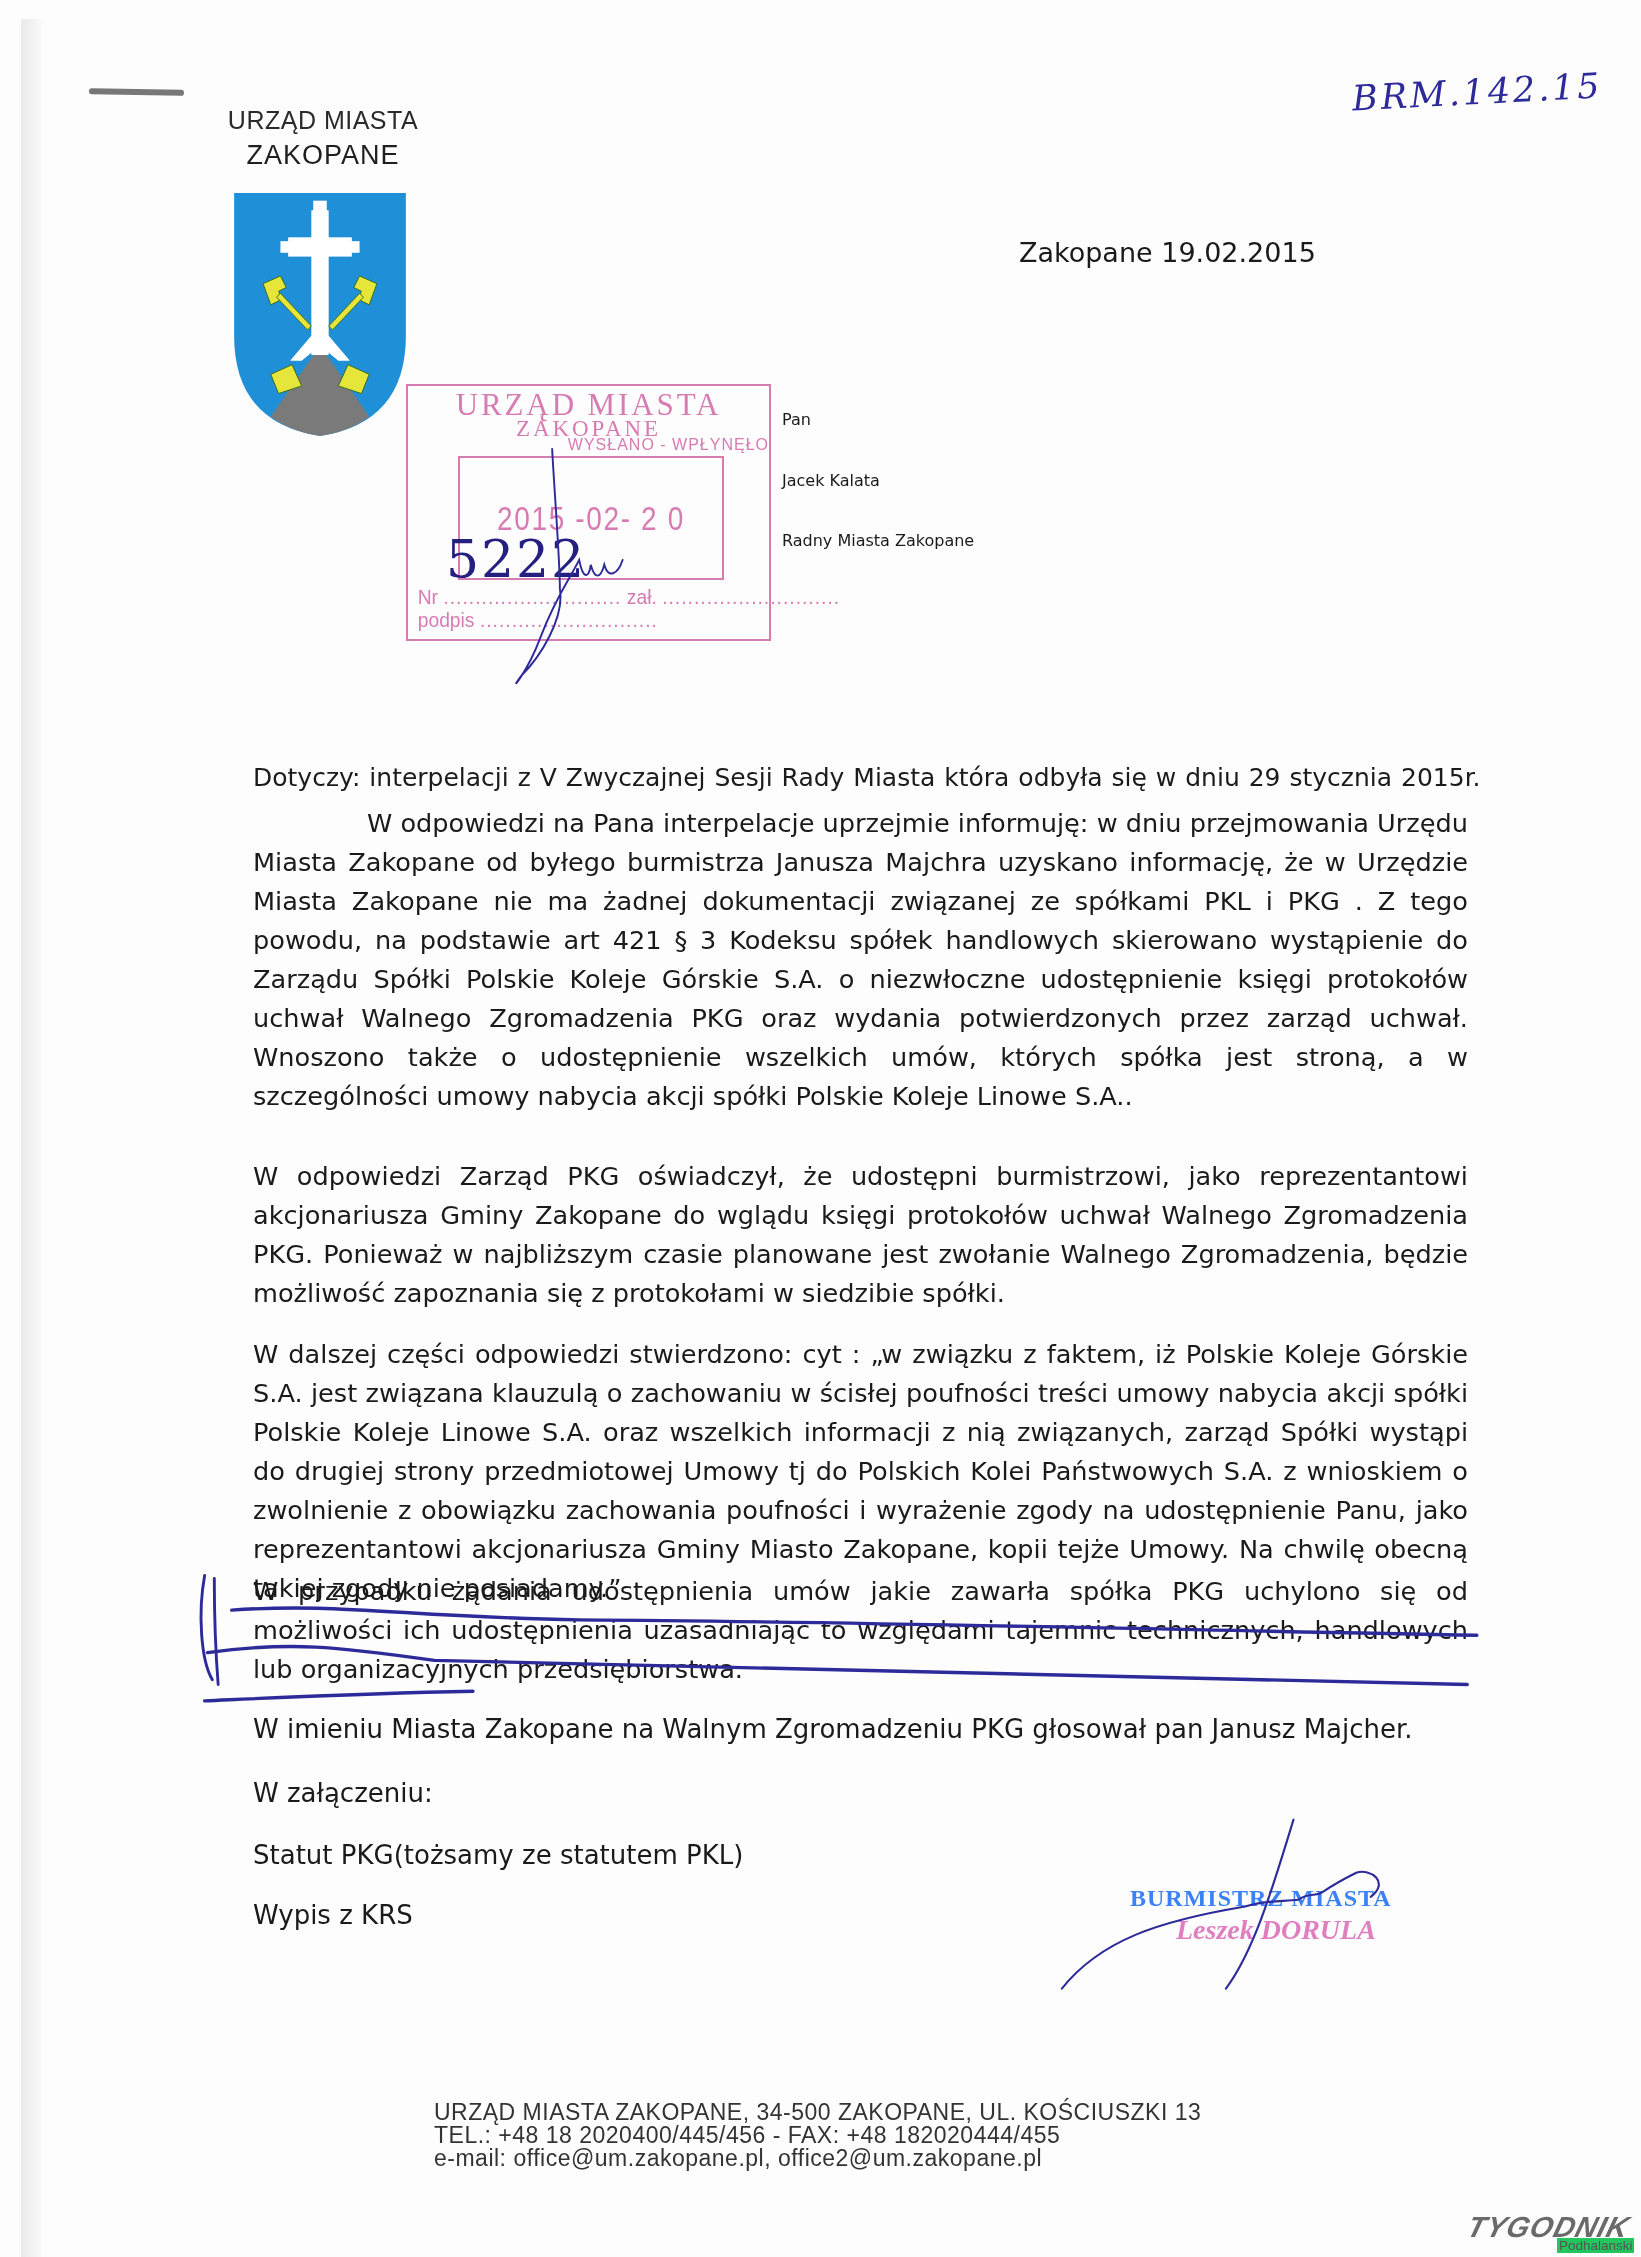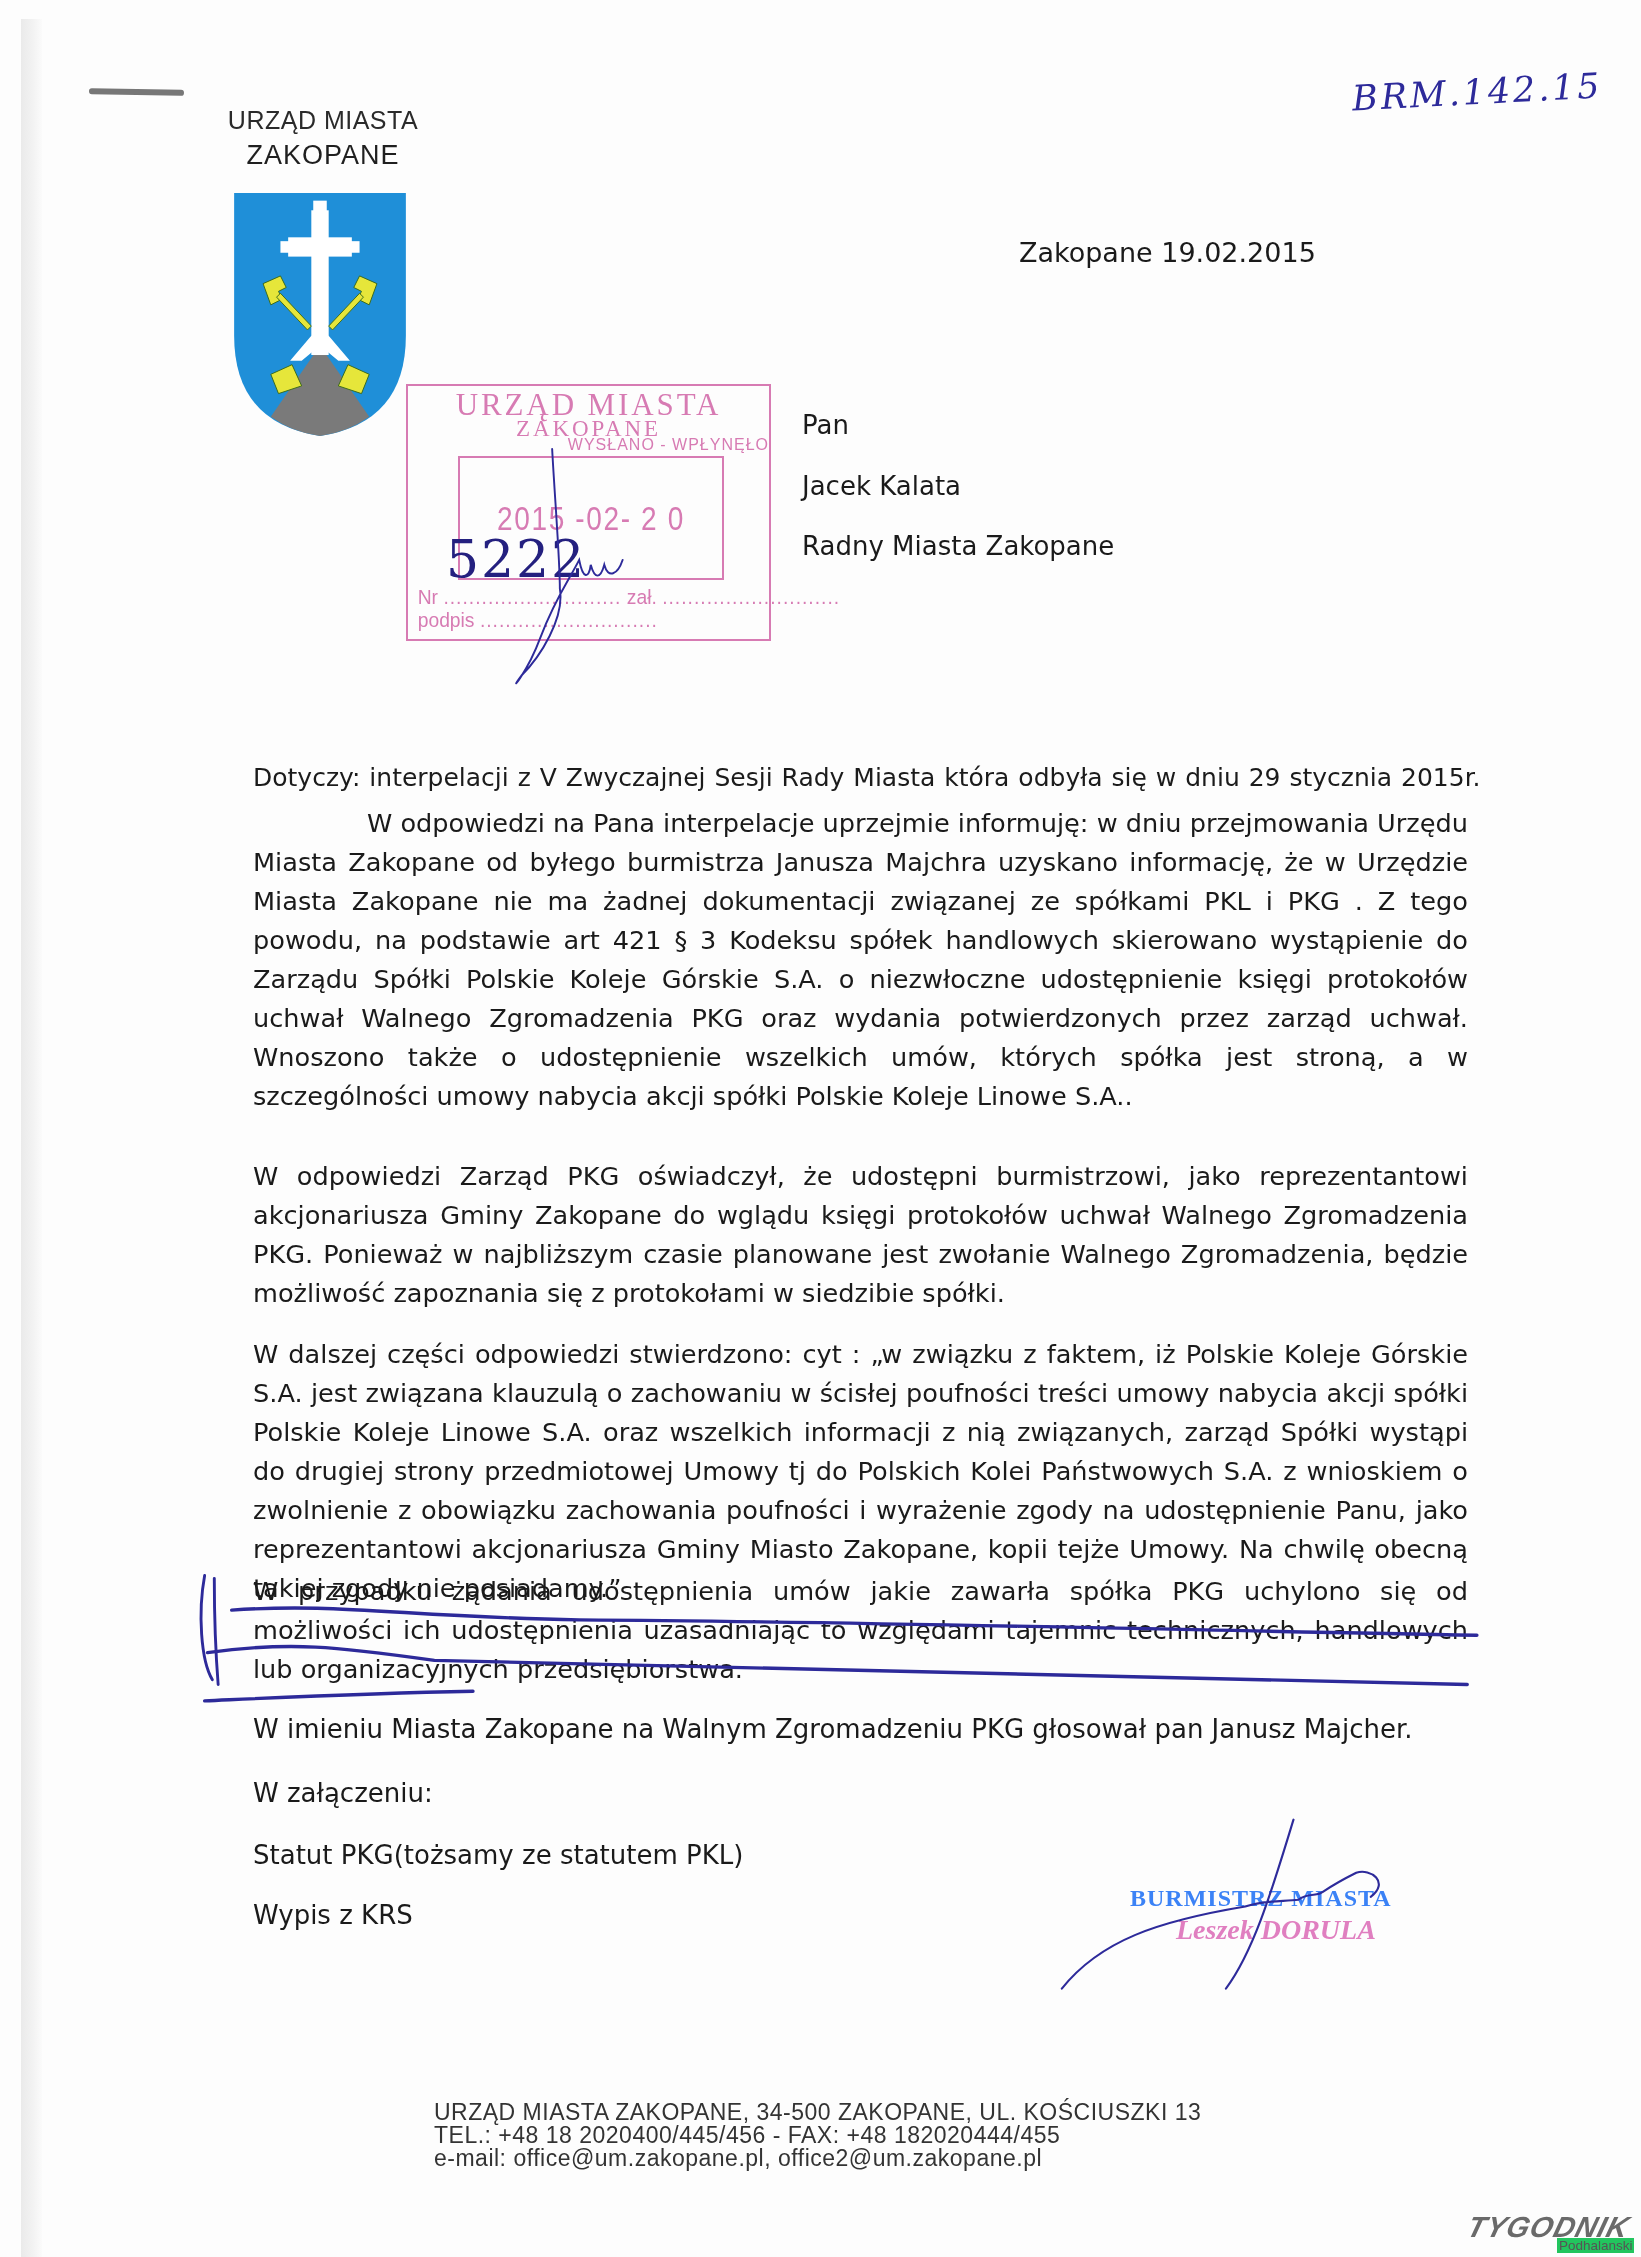--- a/index.html
+++ b/index.html
@@ -72,21 +72,21 @@
     font-family: "Liberation Sans", sans-serif; white-space: nowrap;
   }
   .dots { letter-spacing: 1px; }
   .stamp-number-hw {
     position: absolute; left: 446px; top: 529px;
     font-family: "DejaVu Serif", serif; font-size: 52px;
     color: #24207f; letter-spacing: 1.9px;
   }
   .pen-overlay { position: absolute; left: 0; top: 0; width: 1641px; height: 2257px; pointer-events: none; }
   
-  .recipient { position: absolute; left: 802px; font-size: 26px; color: #1a1a1a; }
+  .recipient { position: absolute; left: 782px; font-size: 16px; color: #1a1a1a; }
   
   .subject {
     position: absolute; left: 253px; top: 763px; font-size: 25px; white-space: nowrap;
     word-spacing: 1px;
   }
   .body-text {
     position: absolute; left: 253px; width: 1215px; font-size: 25.6px; line-height: 39px;
     text-align: justify; color: #1a1a1a;
   }
   .indent { text-indent: 114px; }

